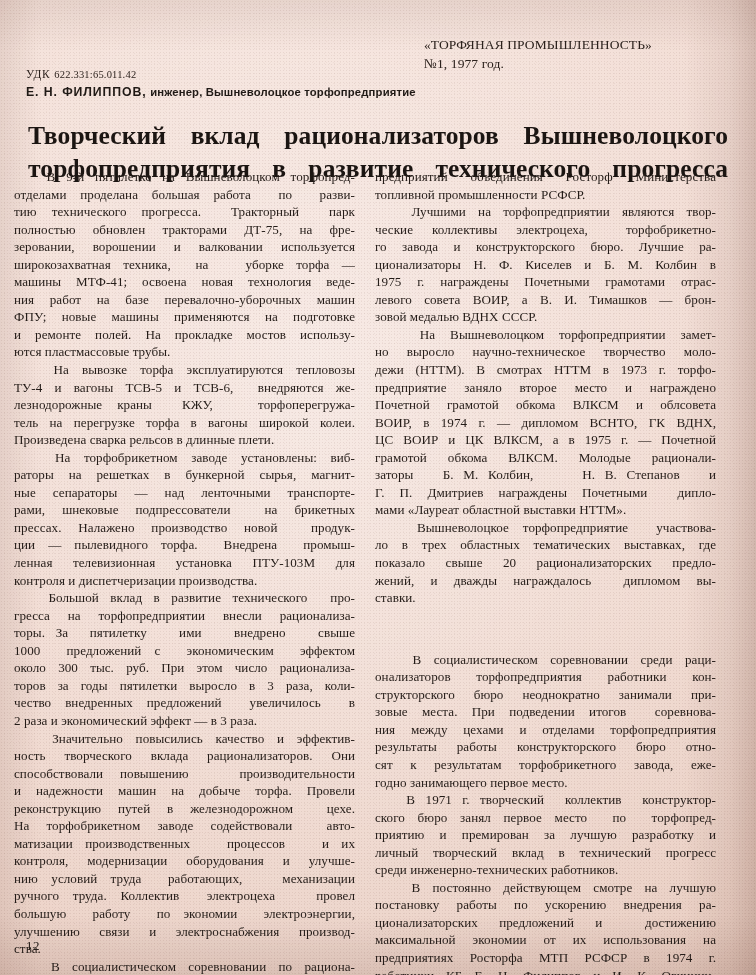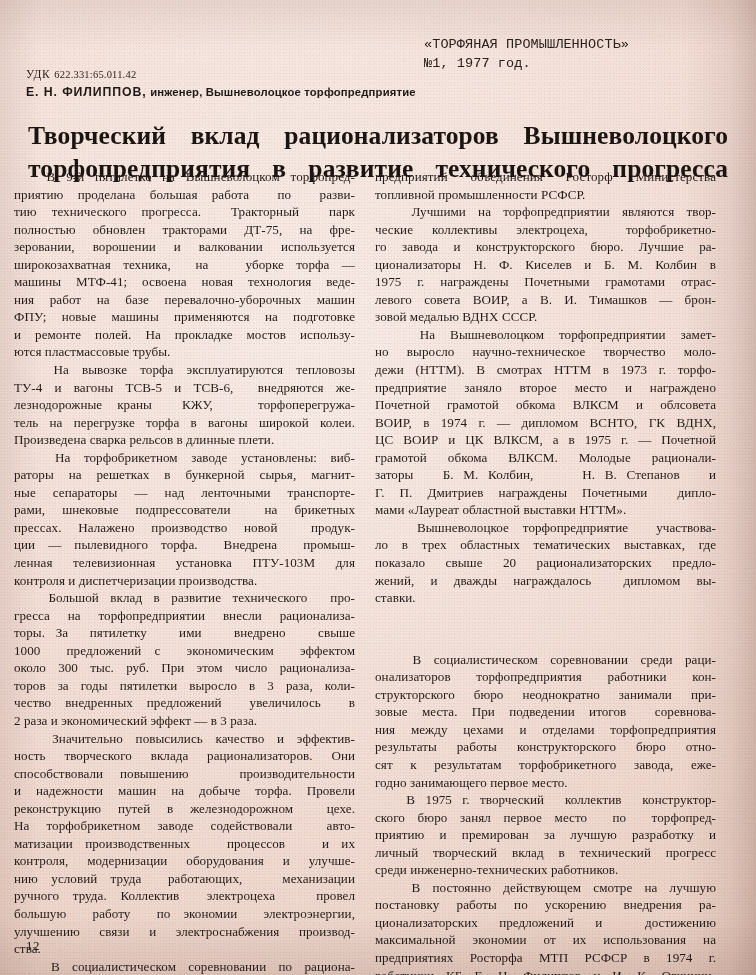--- a/index.html
+++ b/index.html
@@ -52,21 +52,21 @@
     position: relative;
     z-index: 2;
   }
 
   
   .journal-head {
     position: absolute;
     left: 424px;
     top: 37px;
     width: 320px;
-    font-family: Liberation Mono, monospace;
+    font-family: Liberation Serif, serif;
     font-size: 13.5px;
     line-height: 16.5px;
     letter-spacing: 0.1px;
     color: #2b211c;
   }
   .journal-head .jtitle { display: block; white-space: nowrap; }
   .journal-head .jissue { display: block; margin-top: 2px; }
 
   .udc {
     position: absolute;
@@ -179,21 +179,21 @@
 
     <h1 class="article-title">
       <span class="tline tl1">Творческий вклад рационализаторов Вышневолоцкого</span>
       <span class="tline tl2">торфопредприятия в развитие технического прогресса</span>
     </h1>
 
     <div class="columns">
       <div class="col" id="col-left">
           <p style="text-indent: 0px;">
             <span class="ln">   В 9-й пятилетке на Вышневолоцком торфопред-</span>
-            <span class="ln">приятию проделана большая работа  по  разви-</span>
+            <span class="ln">отделами проделана большая работа  по  разви-</span>
             <span class="ln">тию технического прогресса.  Тракторный  парк</span>
             <span class="ln">полностью обновлен тракторами ДТ-75, на фре-</span>
             <span class="ln">зеровании, ворошении и валковании используется</span>
             <span class="ln">широкозахватная техника,  на   уборке торфа —</span>
             <span class="ln">машины МТФ-41; освоена новая технология веде-</span>
             <span class="ln">ния работ на базе перевалочно-уборочных машин</span>
             <span class="ln">ФПУ; новые машины применяются на подготовке</span>
             <span class="ln">и ремонте полей. На прокладке мостов использу-</span>
             <span class="ln last">ются пластмассовые трубы.</span>
           </p>
@@ -281,21 +281,21 @@
             <span class="ln">   В социалистическом соревновании среди раци-</span>
             <span class="ln">онализаторов торфопредприятия работники кон-</span>
             <span class="ln">структорского бюро неоднократно занимали при-</span>
             <span class="ln">зовые места. При подведении итогов  соревнова-</span>
             <span class="ln">ния между цехами и отделами торфопредприятия</span>
             <span class="ln">результаты работы конструкторского бюро отно-</span>
             <span class="ln">сят к результатам торфобрикетного завода, еже-</span>
             <span class="ln last">годно занимающего первое место.</span>
           </p>
           <p style="text-indent: 0px;">
-            <span class="ln">   В 1975 г. творческий  коллектив  конструктор-</span>
+            <span class="ln">   В 1971 г. творческий  коллектив  конструктор-</span>
             <span class="ln">ского бюро занял первое место  по  торфопред-</span>
             <span class="ln">приятию и премирован за лучшую разработку и</span>
             <span class="ln">личный творческий вклад в технический прогресс</span>
             <span class="ln last">среди инженерно-технических работников.</span>
           </p>
           <p style="text-indent: 0px;">
             <span class="ln">   В постоянно действующем смотре на лучшую</span>
             <span class="ln">постановку работы по ускорению внедрения ра-</span>
             <span class="ln">ционализаторских предложений и  достижению</span>
             <span class="ln">максимальной экономии от их использования на</span>

